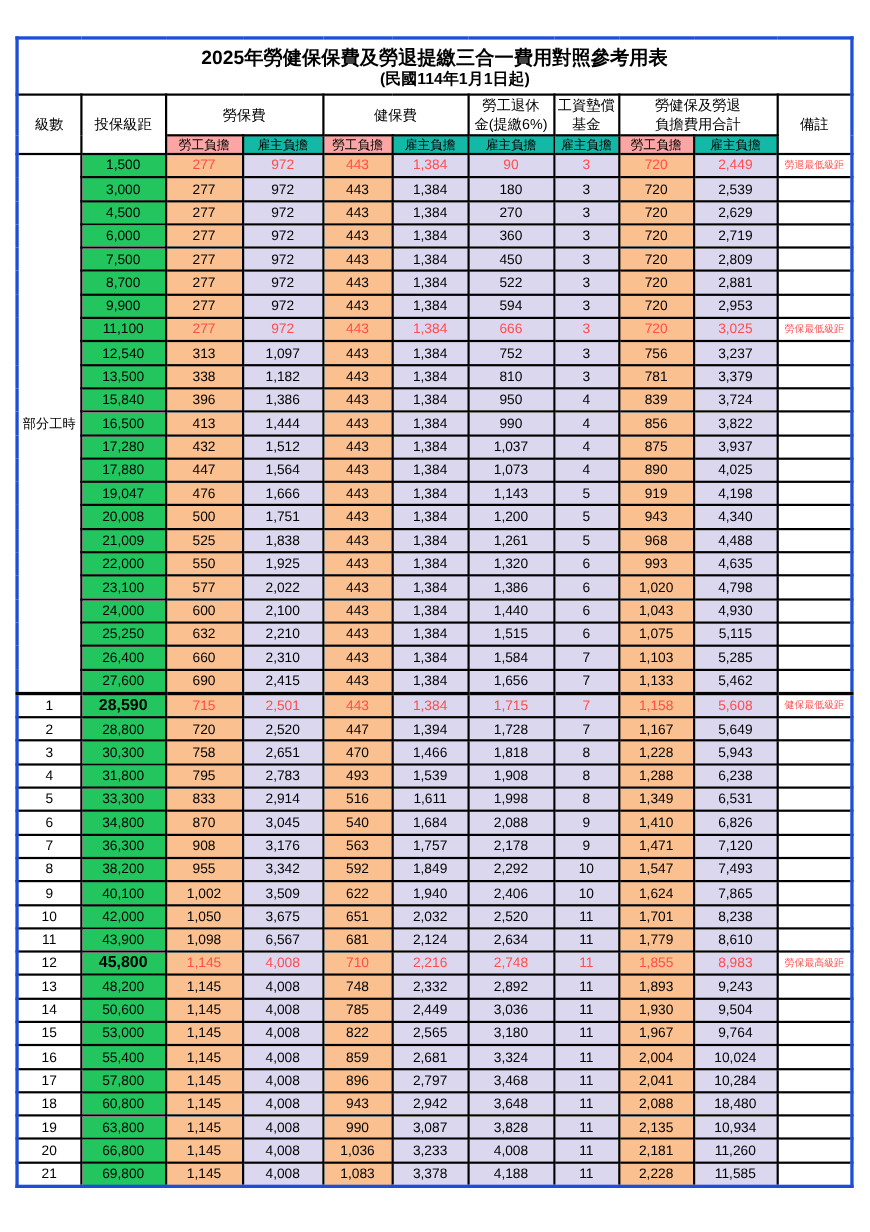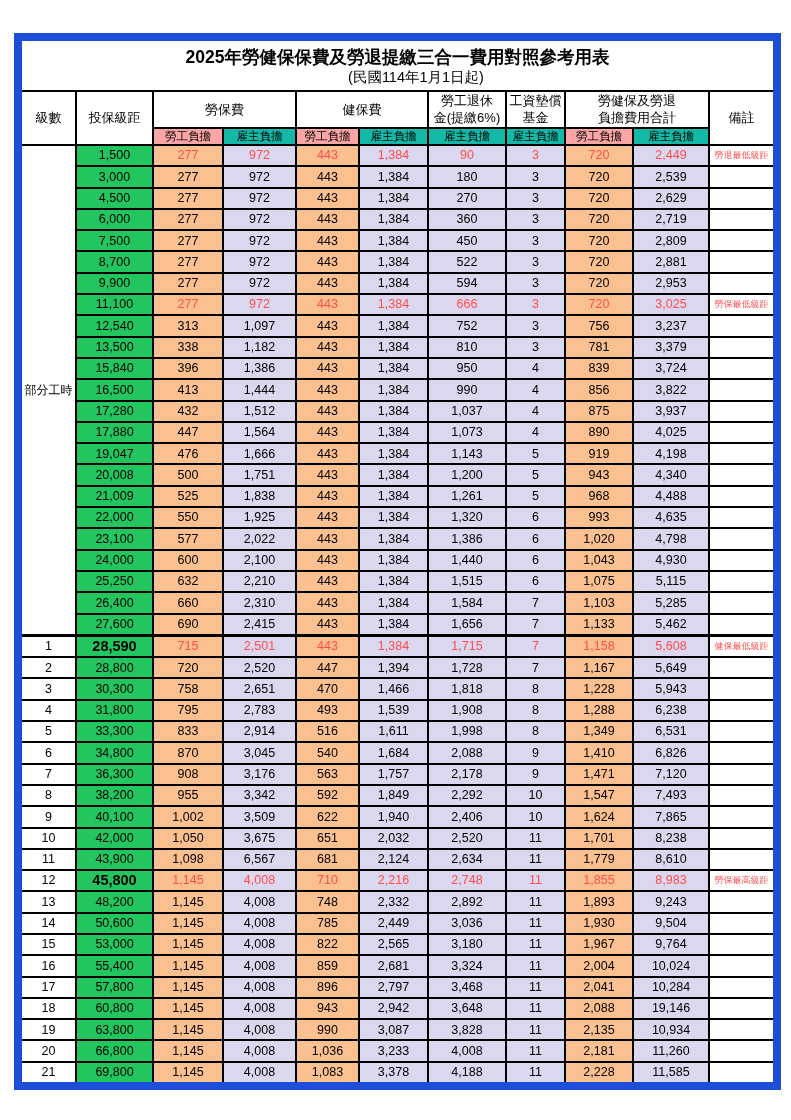--- a/index.html
+++ b/index.html
@@ -1,21 +1,21 @@
 <!DOCTYPE html>
 <html><head>
 <meta charset="utf-8">
 <style>
   html,body{margin:0;padding:0;background:#ffffff;}
   body{width:791px;height:1120px;font-family:"Liberation Sans","DejaVu Sans",sans-serif;color:#000;}
-  table.main{border-collapse:collapse;table-layout:fixed;width:759px;margin:33px 0 0 14px;border:8px solid #1d4ed8;}
+  table.main{border-collapse:collapse;table-layout:fixed;width:759px;margin:33px 0 0 14px;border:3px solid #1d4ed8;}
   th,td{border:2px solid #000;text-align:center;vertical-align:middle;overflow:hidden;padding:0;}
   .title-row th{height:49px;background:#fff;}
   .t1{font-size:17.5px;font-weight:bold;line-height:1.45;}
-  .t2{font-size:14.5px;font-weight:normal;line-height:1.1;padding-left:37px;}
+  .t2{font-size:14.5px;font-weight:bold;line-height:1.1;padding-left:37px;}
   tr.h1 th{height:35px;font-size:13px;font-weight:normal;background:#fff;}
   .two-line{white-space:pre-line;line-height:1.3;font-size:12.5px;}
   tr.h2 th{height:15px;font-size:11.5px;font-weight:normal;}
   .hd-emp{background:#fca5a5;}
   .hd-er{background:#14b8a6;text-align:center;}
   tbody td{height:19.3px;font-size:12.5px;line-height:1;}
   .c-emp{background:#FAC090;}
   .c-er{background:#DBD7EF;}
   .c-level{background:#fff;}
   .c-bracket{background:#22c55e;}
@@ -575,21 +575,21 @@
       <tr>
         <td class="c-level">18</td>
         <td class="c-bracket">60,800</td>
         <td class="c-emp">1,145</td>
         <td class="c-er">4,008</td>
         <td class="c-emp">943</td>
         <td class="c-er">2,942</td>
         <td class="c-er">3,648</td>
         <td class="c-er">11</td>
         <td class="c-emp">2,088</td>
-        <td class="c-er">19,146</td>
+        <td class="c-er">18,480</td>
         <td class="c-note"></td>
       </tr>
       <tr>
         <td class="c-level">19</td>
         <td class="c-bracket">63,800</td>
         <td class="c-emp">1,145</td>
         <td class="c-er">4,008</td>
         <td class="c-emp">990</td>
         <td class="c-er">3,087</td>
         <td class="c-er">3,828</td>

